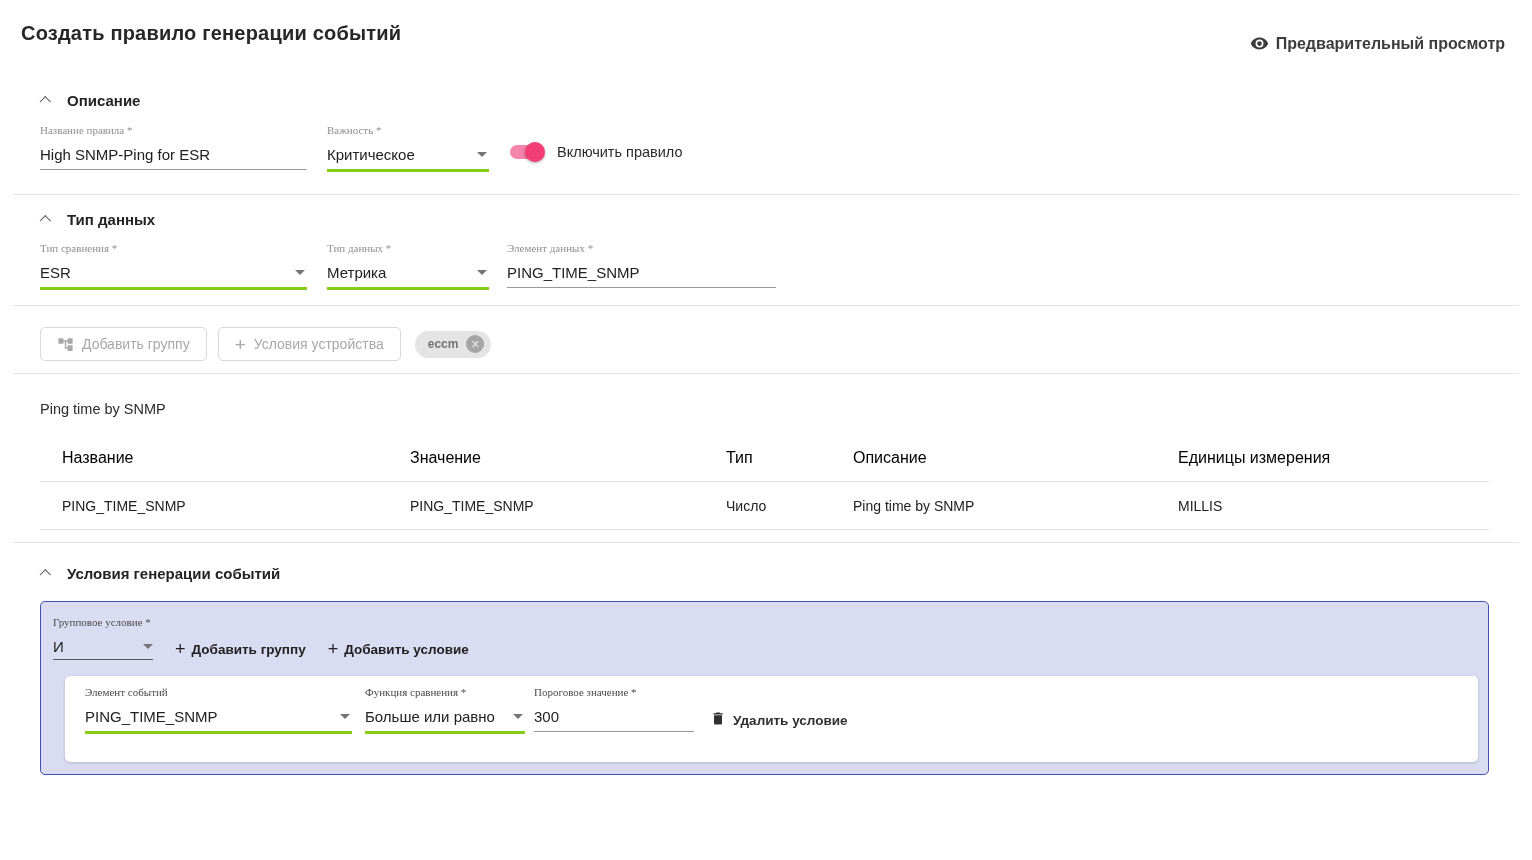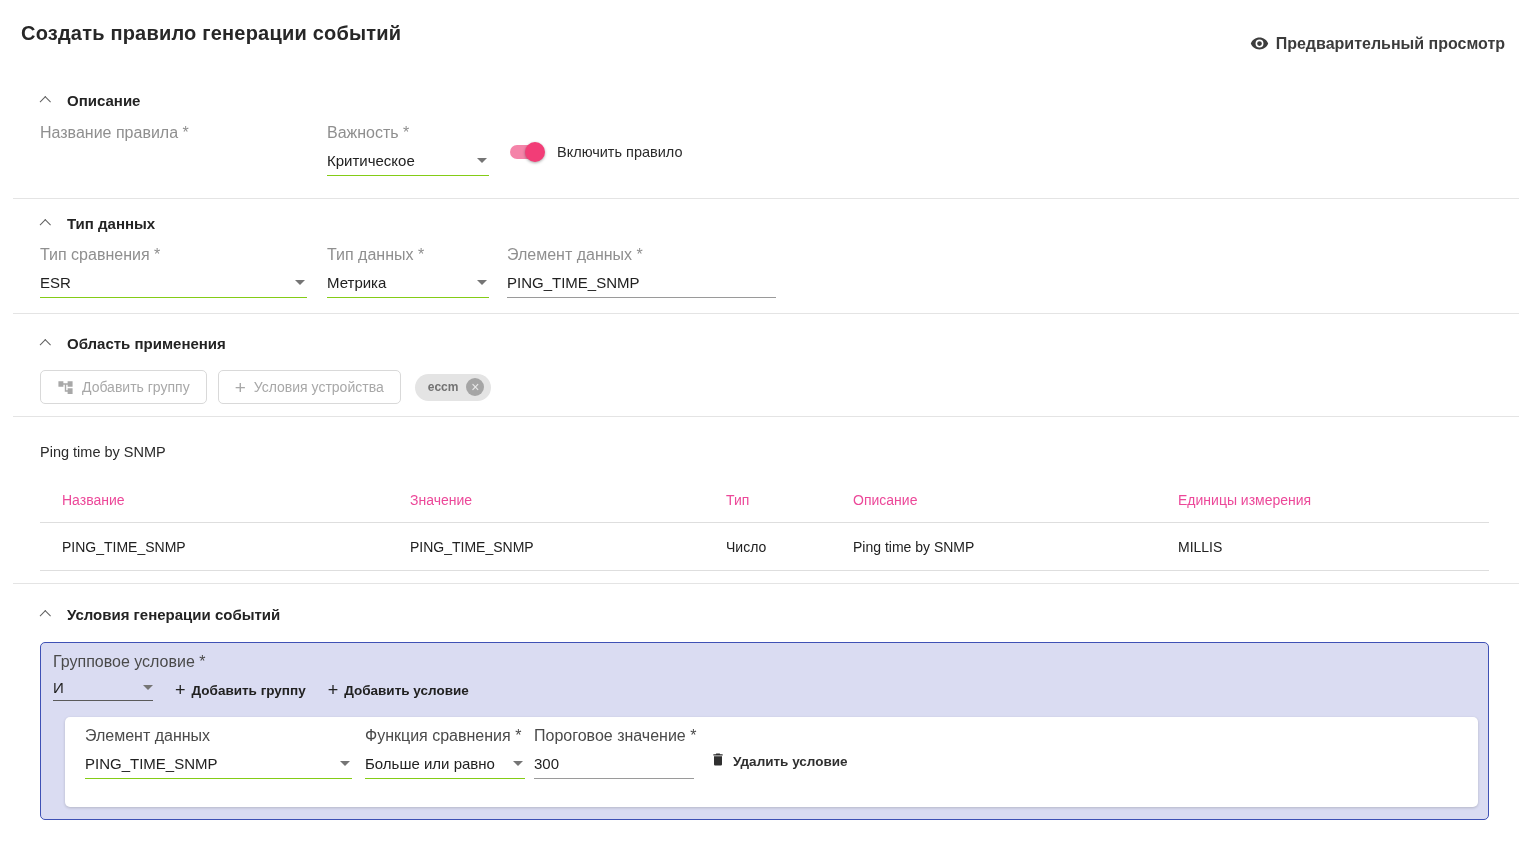--- a/index.html
+++ b/index.html
@@ -25,28 +25,28 @@
   .section { }
   .section-head { display:flex; align-items:center; gap:13px; margin-left:17px; }
   .chev-btn { background:none; border:none; padding:4px; cursor:pointer; display:flex; }
   .chev { width:8px; height:8px; border-left:1.6px solid #5f5f5f; border-top:1.6px solid #5f5f5f; transform:rotate(45deg) translateY(1px); }
   .section-title { font-size:15px; font-weight:700; color:#232323; }
   .divider { border:none; border-top:1px solid #e4e4e4; margin:0 -8px; }
 
   
   .fields-row { display:flex; align-items:flex-start; margin-left:19px; }
   .field { display:flex; flex-direction:column; }
-  .field-label { font-size:16px; color:#8f8f8f; margin-bottom:9px; white-space:nowrap; }
+  .field-label { font-size:11px; color:#8f8f8f; margin-bottom:9px; white-space:nowrap;font-family:Liberation Serif, serif; }
   .line-input {
     border:none; border-bottom:1px solid #9a9a9a; background:transparent; outline:none;
     font-family:inherit; font-size:15px; color:#212121; padding:1px 0 6px 0; width:100%;
   }
   .select {
     display:flex; align-items:center; justify-content:space-between;
-    border-bottom:1px solid #84cc16; padding:1px 2px 6px 0; cursor:pointer;
+    border-bottom:3px solid #84cc16; padding:1px 2px 6px 0; cursor:pointer;
   }
   .select .val { font-size:15px; color:#212121; }
   .arrow-down { width:0; height:0; border-left:5px solid transparent; border-right:5px solid transparent; border-top:5px solid #757575; }
 
   .w-267 { width:267px; }
   .w-162 { width:162px; }
   .w-269 { width:269px; }
   .gap-20 { margin-left:20px; }
   .gap-18 { margin-left:18px; }
 
@@ -76,21 +76,21 @@
     display:flex; align-items:center; justify-content:center; font-size:14px; line-height:1; cursor:pointer;
     border:none; padding:0; font-family:inherit;
   }
 
   
   .subtitle { font-size:14.5px; color:#2b2b2b; margin:27px 0 0 19px; }
   .tbl { margin:20px 0 0 19px; width:1449px; }
   .tbl-row { display:flex; }
   .tbl-cell { padding-left:22px; }
   .c1 { width:348px; } .c2 { width:316px; } .c3 { width:127px; } .c4 { width:325px; } .c5 { flex:1; }
-  .tbl-head .tbl-cell { font-size:14px; color:#ec4899; padding-top:12px; padding-bottom:14px; }
+  .tbl-head .tbl-cell { font-size:16px; color:#000000; padding-top:12px; padding-bottom:14px; }
   .tbl-body { border-top:1px solid #dedede; border-bottom:1px solid #dedede; }
   .tbl-body .tbl-cell { font-size:14px; color:#212121; padding-top:16px; padding-bottom:15px; }
 
   
   .cond-box {
     margin:19px 0 0 19px; width:1449px; border:1px solid #3f51b5; background:#dadcf2;
     border-radius:5px; padding:10px 10px 12px 12px;
   }
   .cond-box .field-label { color:#4a4a4a; }
   .cond-top { }
@@ -137,20 +137,21 @@
   <div class="section mt-38 pb-22">
     <div class="section-head">
       <button class="chev-btn">
           <span class="chev"></span>
         </button>
       <span class="section-title">Описание</span>
     </div>
     <div class="fields-row mt-15">
       <div class="field w-267">
         <span class="field-label">Название правила *</span>
+        <input class="line-input" value="High SNMP-Ping for ESR" style="">
       </div>
       <div class="field w-162 gap-20">
         <span class="field-label">Важность *</span>
         <div class="select">
           <span class="val">Критическое</span>
           <span class="arrow-down"></span>
         </div>
       </div>
       <div class="toggle-wrap">
         <span class="toggle">
@@ -187,26 +188,20 @@
       </div>
       <div class="field w-269 gap-18">
         <span class="field-label">Элемент данных *</span>
         <input class="line-input" value="PING_TIME_SNMP" style="">
       </div>
     </div>
   </div>
   <hr class="divider">
 
   <div class="section mt-21 pb-12">
-    <div class="section-head">
-      <button class="chev-btn">
-          <span class="chev"></span>
-        </button>
-      <span class="section-title">Область применения</span>
-    </div>
     <div class="scope-row">
       <button class="ghost-btn">
         <span>
           <svg width="17" height="17" viewBox="0 0 24 24" fill="#a8a8a8">
               <path d="M22 11V3h-7v3H9V3H2v8h7V8h2v10h4v3h7v-8h-7v3h-2V8h2v3h7z"></path>
             </svg>
         </span>
         <span>Добавить группу</span>
       </button>
       <button class="ghost-btn" style="margin-left:11px;">
@@ -263,21 +258,21 @@
           </button>
           <button class="text-btn">
             <span class="plus">+</span>
             <span>Добавить условие</span>
           </button>
         </div>
       </div>
       <div class="cond-card">
         <div style="display:flex; align-items:flex-start;">
           <div class="field w-267" style="margin-left:10px;">
-            <span class="field-label">Элемент данных</span>
+            <span class="field-label">Элемент событий</span>
             <div class="select">
               <span class="val">PING_TIME_SNMP</span>
               <span class="arrow-down"></span>
             </div>
           </div>
           <div class="field w-160" style="margin-left:13px;">
             <span class="field-label">Функция сравнения *</span>
             <div class="select">
               <span class="val">Больше или равно</span>
               <span class="arrow-down"></span>

